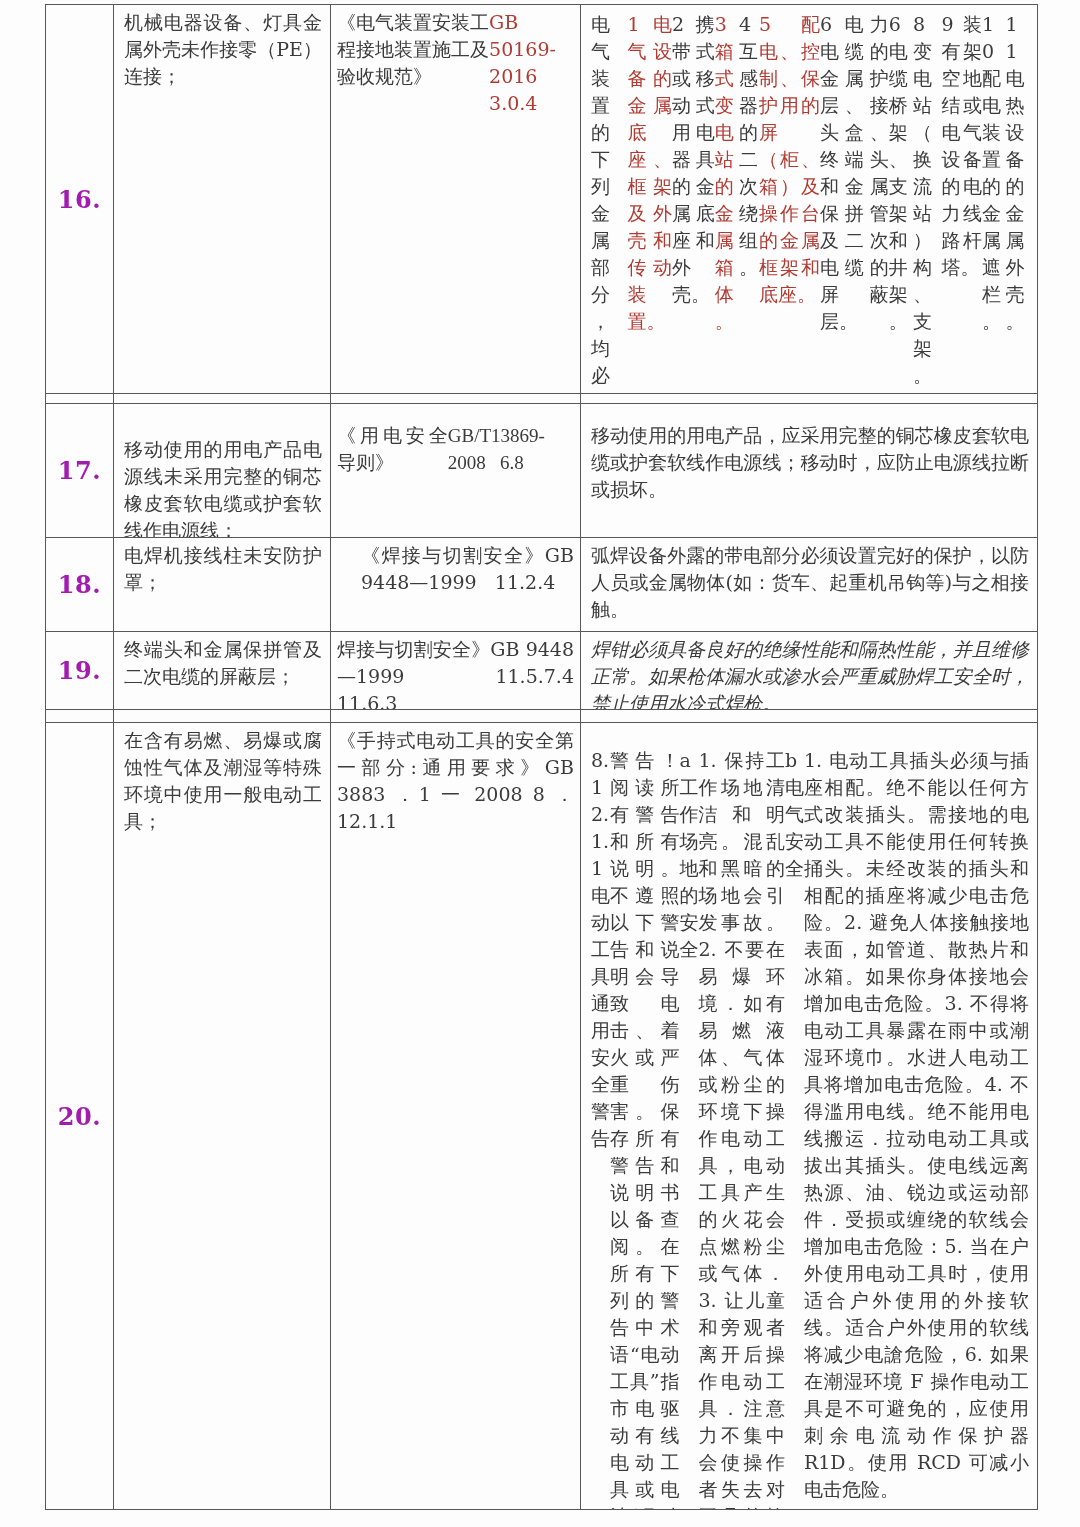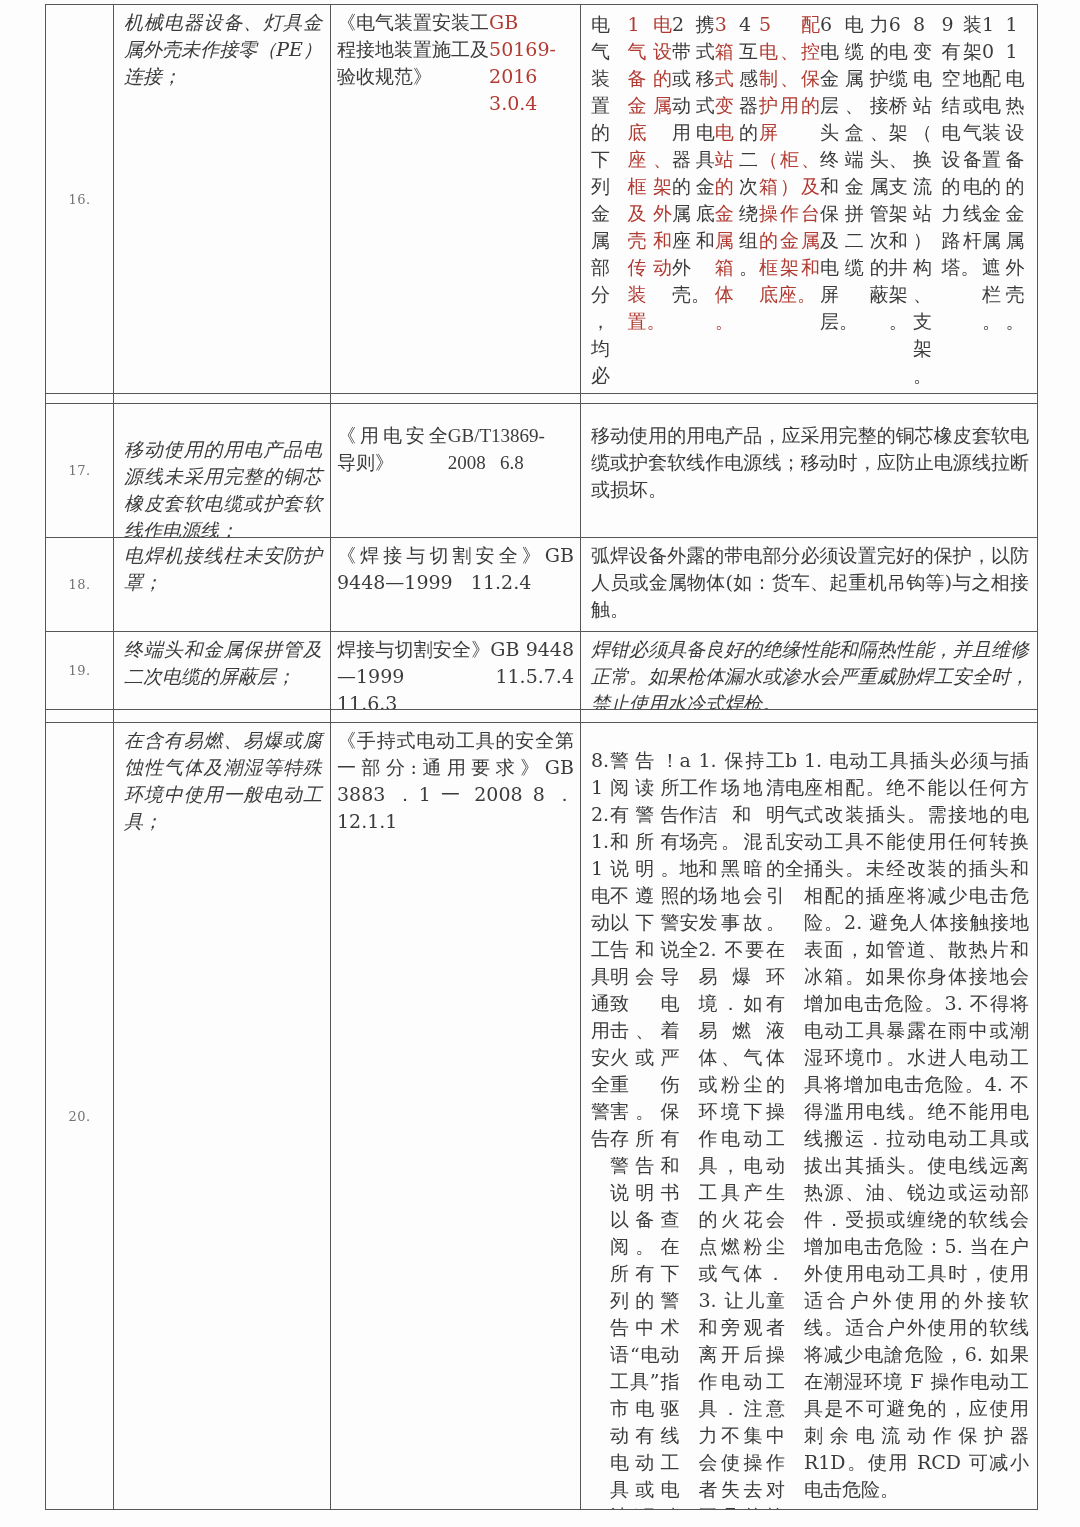--- a/index.html
+++ b/index.html
@@ -40,26 +40,26 @@
     letter-spacing: 0px;
     text-align: justify;
     white-space: pre-wrap;
     word-break: break-word;
     overflow-wrap: anywhere;
   }
   .c-black { color: var(--c-black, #3b3b3b); }
   .c-red   { color: var(--c-red, #b13a31); }
   .cell-no .inner { align-items: center; }
   .no-text {
-    font-size: 13px;
-    font-weight: normal;
-    color: #737373;
+    font-size: 24px;
+    font-weight: bold;
+    color: #a21caf;
     letter-spacing: 0.5px;
   }
-  .cell-issue .inner   { padding: 4px 8px 4px 10px; font-style: italic; }
+  .cell-issue .inner   { padding: 4px 8px 4px 10px; }
   .cell-standard .inner{ padding: 4px 6px 4px 6px; }
   .cell-req .inner     { padding: 4px 8px 4px 10px; }
   .spacer-row td { border: 1px solid var(--c-border, #575757); }
 </style>
 </head>
 <body>
 
 <div class="page">
   <table class="doc-table">
     <colgroup>
@@ -145,21 +145,21 @@
             <div class="inner" style="height: 93px;">
               <span class="no-text">18.</span>
             </div>
           </td>
           <td class="cell-issue">
             <div class="inner" style="height: 93px;">
               <p class="para c-black">电焊机接线柱未安防护罩；</p>
             </div>
           </td>
           <td class="cell-standard">
-            <div class="inner" style="height: 93px;">
+            <div class="inner" style="height: 93px; margin-left: 24px;">
               <p class="para c-black">《焊接与切割安全》GB 9448—1999   11.2.4</p>
             </div>
           </td>
           <td class="cell-req">
             <div class="inner" style="height: 93px;">
               <p class="para c-black">弧焊设备外露的带电部分必须设置完好的保护，以防人员或金属物体(如：货车、起重机吊钩等)与之相接触。</p>
             </div>
           </td>
         </tr>
         <tr class="row">

